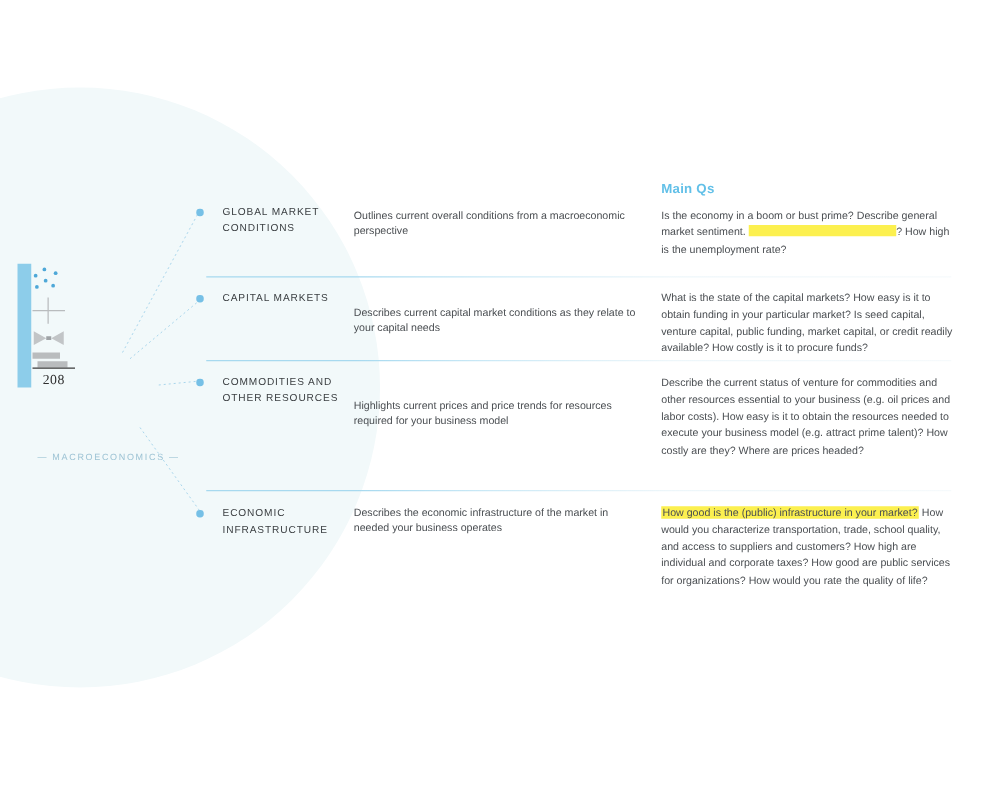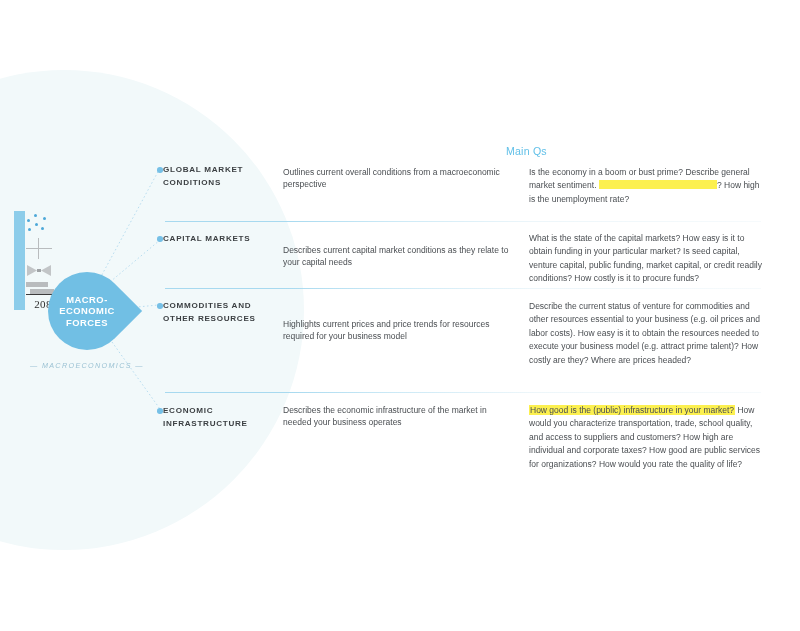--- a/index.html
+++ b/index.html
@@ -113,21 +113,20 @@
   .droplet-text span { display: block; white-space: nowrap; }
 
   .macro-label {
     position: absolute;
     left: 30px; top: 361px;
     font-size: 7.2px;
     letter-spacing: 1.35px;
     color: #9dc3d4;
     white-space: nowrap;
     z-index: 4;
-    font-style: italic;
   }
 
   
   .connectors {
     position: absolute; left: 0; top: 0;
     width: 800px; height: 631px;
     z-index: 2; pointer-events: none;
   }
 
   
@@ -143,24 +142,24 @@
     width: 596px; height: 1px;
     background: linear-gradient(to right, #a7d9ef 0%, #a7d9ef 20%, #cbe9f6 38%, #edf6fa 62%, #f6fafc 100%);
   }
   .bullet {
     position: absolute; left: 157px;
     width: 5.6px; height: 5.6px;
     border-radius: 50%;
     background: #76c0e6;
   }
   .row-label {
-    position: absolute; left: 163px;
+    position: absolute; left: 178px;
     width: 108px;
     font-size: 8.1px;
-    font-weight: bold;
+    font-weight: normal;
     color: #3b3f42;
     letter-spacing: .72px;
     line-height: 12.6px;
     text-transform: uppercase;
   }
   .row-desc {
     position: absolute; left: 283px;
     width: 228px;
     font-size: 8.5px;
     color: #4a4e52;
@@ -179,23 +178,23 @@
   }
   .row-qs .hl-block {
     display: inline-block;
     background: #fcf04f;
     height: 9.5px;
     vertical-align: -1px;
   }
 
   .main-qs-title {
     position: absolute;
-    left: 506px; top: 145px;
+    left: 529px; top: 145px;
     font-size: 10.6px;
-    font-weight: normal;
+    font-weight: bold;
     color: #62c0e8;
     letter-spacing: .2px;
     z-index: 5;
   }
 </style>
 </head>
 <body>
 
 <div id="page">
 
@@ -228,28 +227,20 @@
       <rect x="11" y="5" width="4" height="3" fill="#9fa3a6"></rect>
     </svg>
     <div class="mi-lines">
       <span class="l1"></span>
         <span class="l2"></span>
     </div>
   </div>
 
   <div class="page-num">208</div>
 
-  <div class="droplet-wrap">
-    <div class="droplet"></div>
-    <div class="droplet-text">
-      <span>MACRO-</span>
-      <span>ECONOMIC</span>
-      <span>FORCES</span>
-    </div>
-  </div>
 
   <div class="macro-label">— MACROECONOMICS —</div>
 
   <div class="main-qs-title">Main Qs</div>
 
   <div class="rows">
 
     <div class="row" style="top:0">
       <div class="bullet" style="top:167px"></div>
       <div class="row-label" style="top:164px">GLOBAL MARKET CONDITIONS</div>
@@ -257,21 +248,21 @@
       <div class="row-qs" style="top:166px">
         <span>Is the economy in a boom or bust prime? Describe general market sentiment. </span><span class="hl-block" style="width:118px"></span><span>? How high is the unemployment rate?</span>
       </div>
     </div>
 
     <div class="row" style="top:0">
       <div class="divider" style="top:221px"></div>
       <div class="bullet" style="top:236px"></div>
       <div class="row-label" style="top:233px">CAPITAL MARKETS</div>
       <div class="row-desc" style="top:244px">Describes current capital market conditions as they relate to your capital needs</div>
-      <div class="row-qs" style="top:232px">What is the state of the capital markets? How easy is it to obtain funding in your particular market? Is seed capital, venture capital, public funding, market capital, or credit readily conditions? How costly is it to procure funds?</div>
+      <div class="row-qs" style="top:232px">What is the state of the capital markets? How easy is it to obtain funding in your particular market? Is seed capital, venture capital, public funding, market capital, or credit readily available? How costly is it to procure funds?</div>
     </div>
 
     <div class="row" style="top:0">
       <div class="divider" style="top:288px"></div>
       <div class="bullet" style="top:303px"></div>
       <div class="row-label" style="top:300px">COMMODITIES AND OTHER RESOURCES</div>
       <div class="row-desc" style="top:318px">Highlights current prices and price trends for resources required for your business model</div>
       <div class="row-qs" style="top:300px">Describe the current status of venture for commodities and other resources essential to your business (e.g. oil prices and labor costs). How easy is it to obtain the resources needed to execute your business model (e.g. attract prime talent)? How costly are they? Where are prices headed?</div>
     </div>
 

